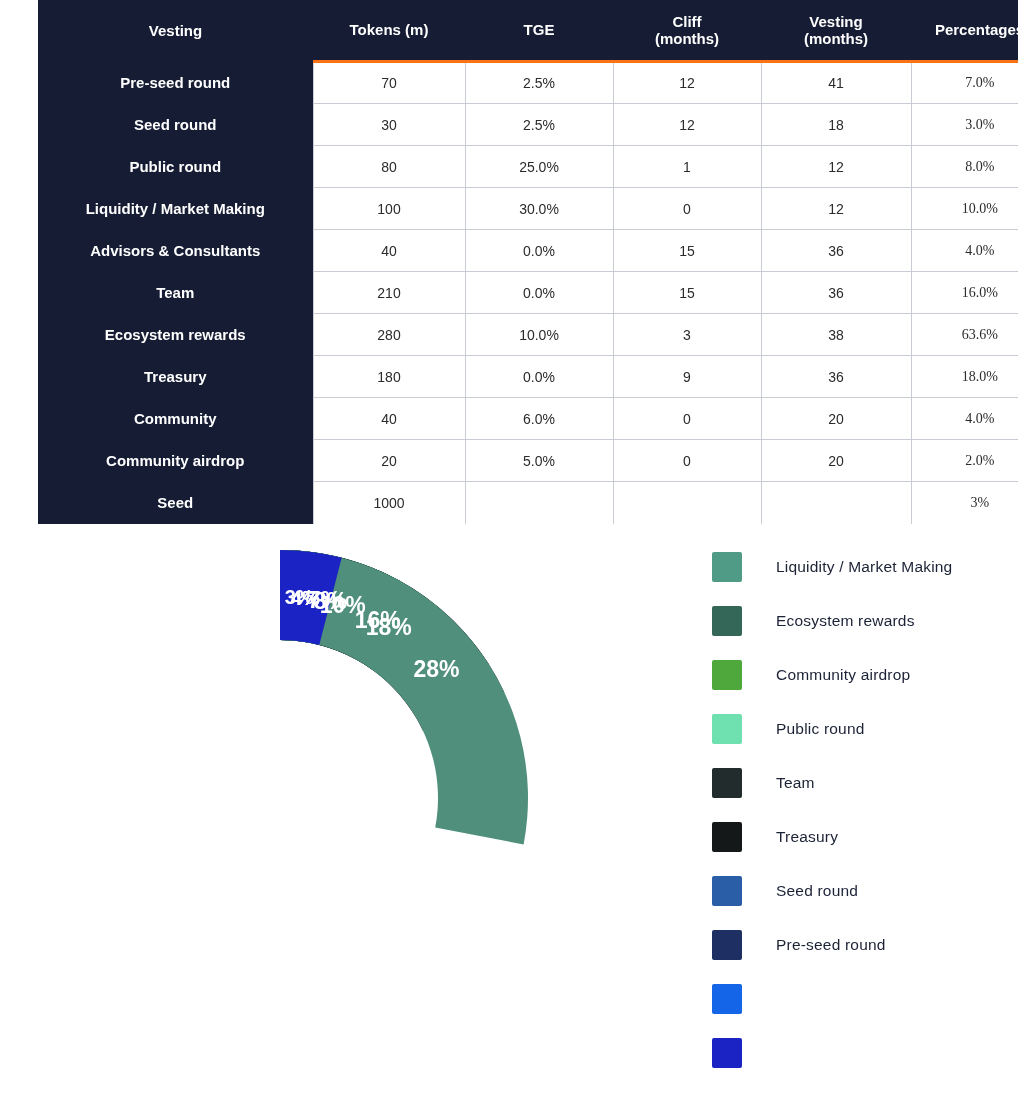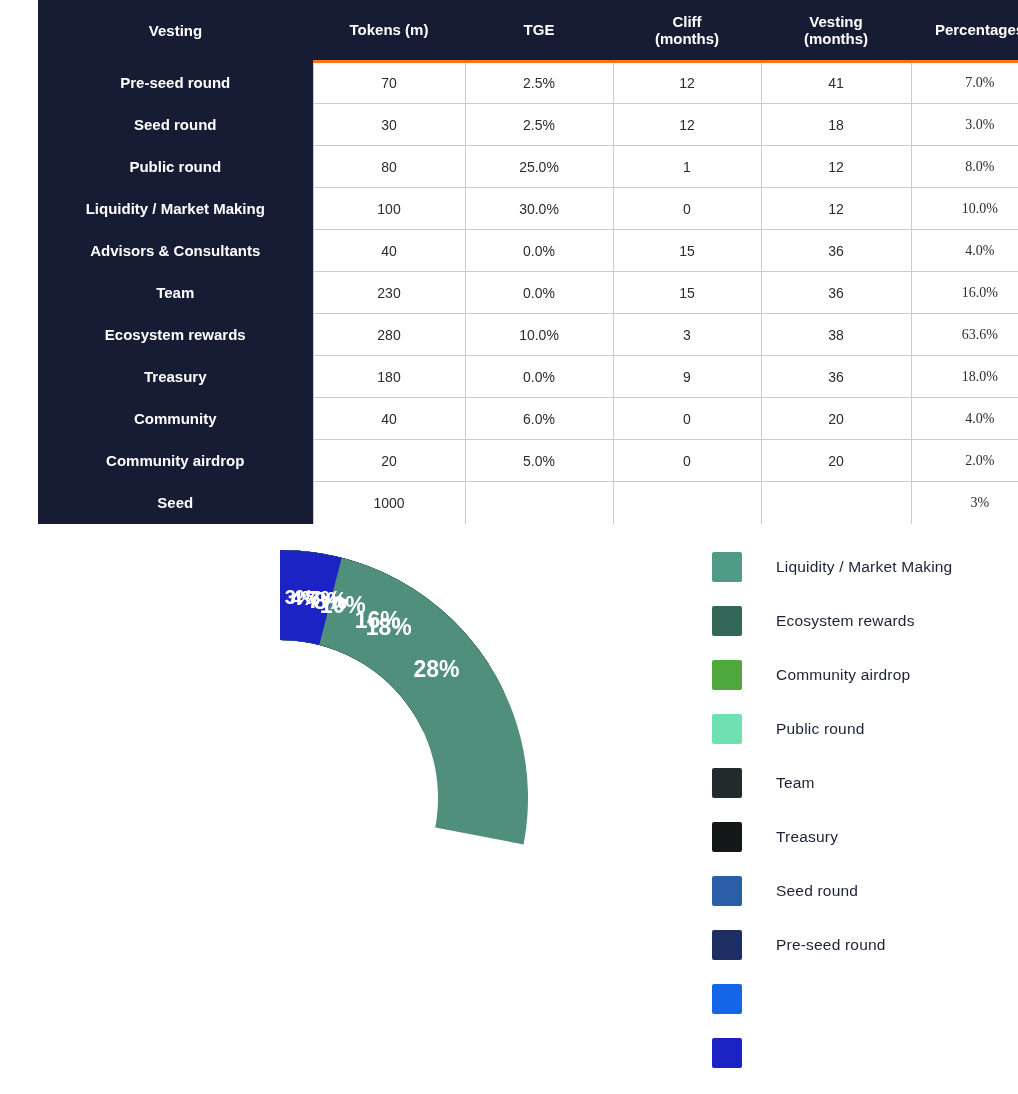--- a/index.html
+++ b/index.html
@@ -207,21 +207,21 @@
         <tr>
           <td class="label">Advisors &amp; Consultants</td>
           <td class="num first">40</td>
           <td class="num">0.0%</td>
           <td class="num">15</td>
           <td class="num">36</td>
           <td class="num last">4.0%</td>
         </tr>
         <tr>
           <td class="label">Team</td>
-          <td class="num first">230</td>
+          <td class="num first">210</td>
           <td class="num">0.0%</td>
           <td class="num">15</td>
           <td class="num">36</td>
           <td class="num last">16.0%</td>
         </tr>
         <tr>
           <td class="label">Ecosystem rewards</td>
           <td class="num first">280</td>
           <td class="num">10.0%</td>
           <td class="num">3</td>

